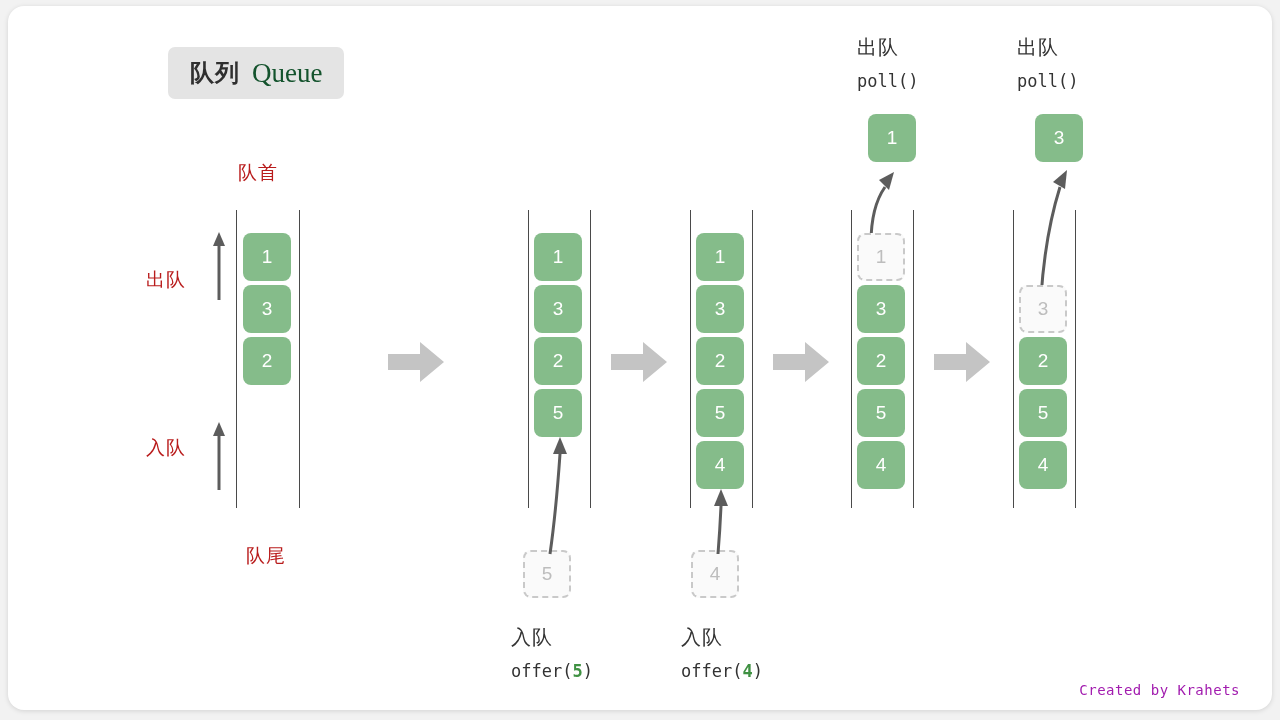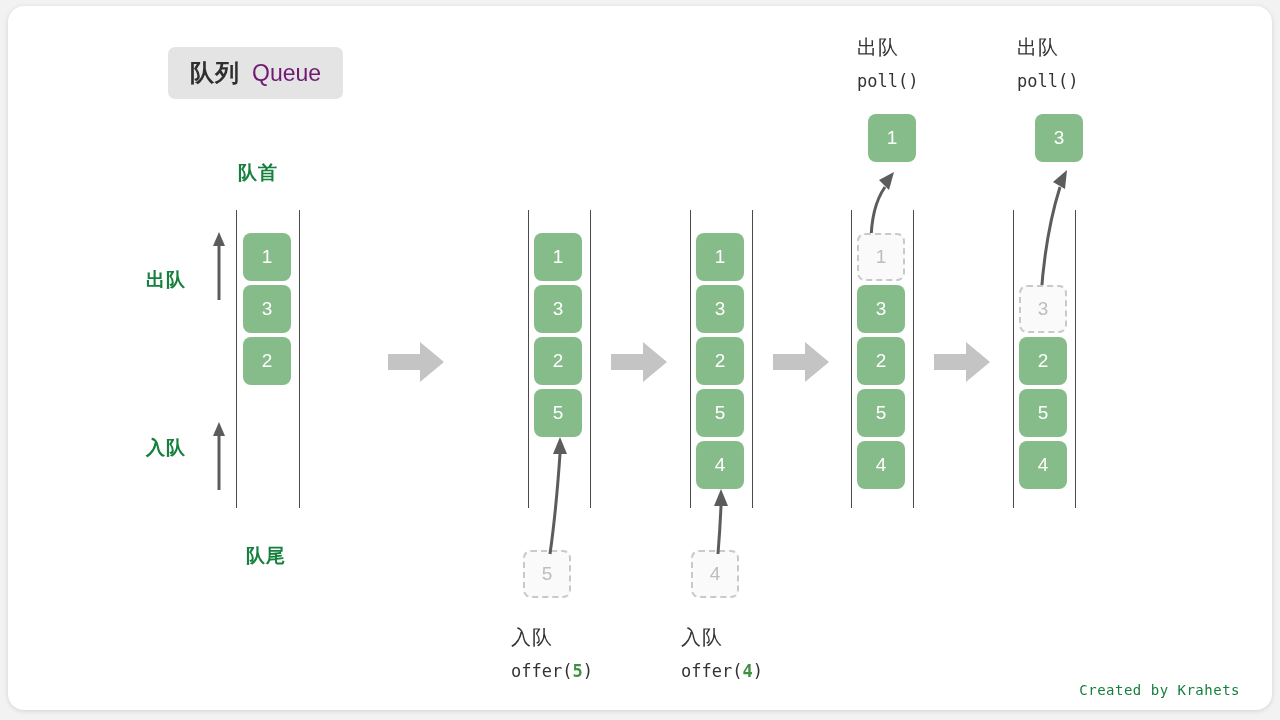--- a/index.html
+++ b/index.html
@@ -40,30 +40,30 @@
     align-items: center;
     gap: 12px;
   }
   .title-cn {
     font-size: 24px;
     font-weight: bold;
     color: #2f2f2f;
     letter-spacing: 1px;
   }
   .title-en {
-    font-family: Liberation Sans, sans-serif;
-    font-size: 23px;
-    color: #701a75;
+    font-family: Liberation Serif, serif;
+    font-size: 27px;
+    color: #14532d;
   }
   
   .lbl-cn-bold {
     position: absolute;
     font-size: 19px;
-    font-weight: bold;
-    color: #15803d;
+    font-weight: normal;
+    color: #b91c1c;
     white-space: nowrap;
     letter-spacing: 1px;
   }
   .op-label {
     position: absolute;
     white-space: nowrap;
     line-height: 34px;
   }
   .op-label .cn {
     display: block;
@@ -128,21 +128,21 @@
     position: absolute;
     color: #5c5c5c;
     overflow: visible;
   }
   .credit {
     position: absolute;
     right: 40px;
     bottom: 22px;
     font-family: "DejaVu Sans Mono", "Liberation Mono", monospace;
     font-size: 14px;
-    color: #15803d;
+    color: #a21caf;
     letter-spacing: 0.5px;
   }
 </style>
 </head>
 <body>
 
 <div id="canvas">
   <div class="card"></div>
 
   <div class="title-badge">

